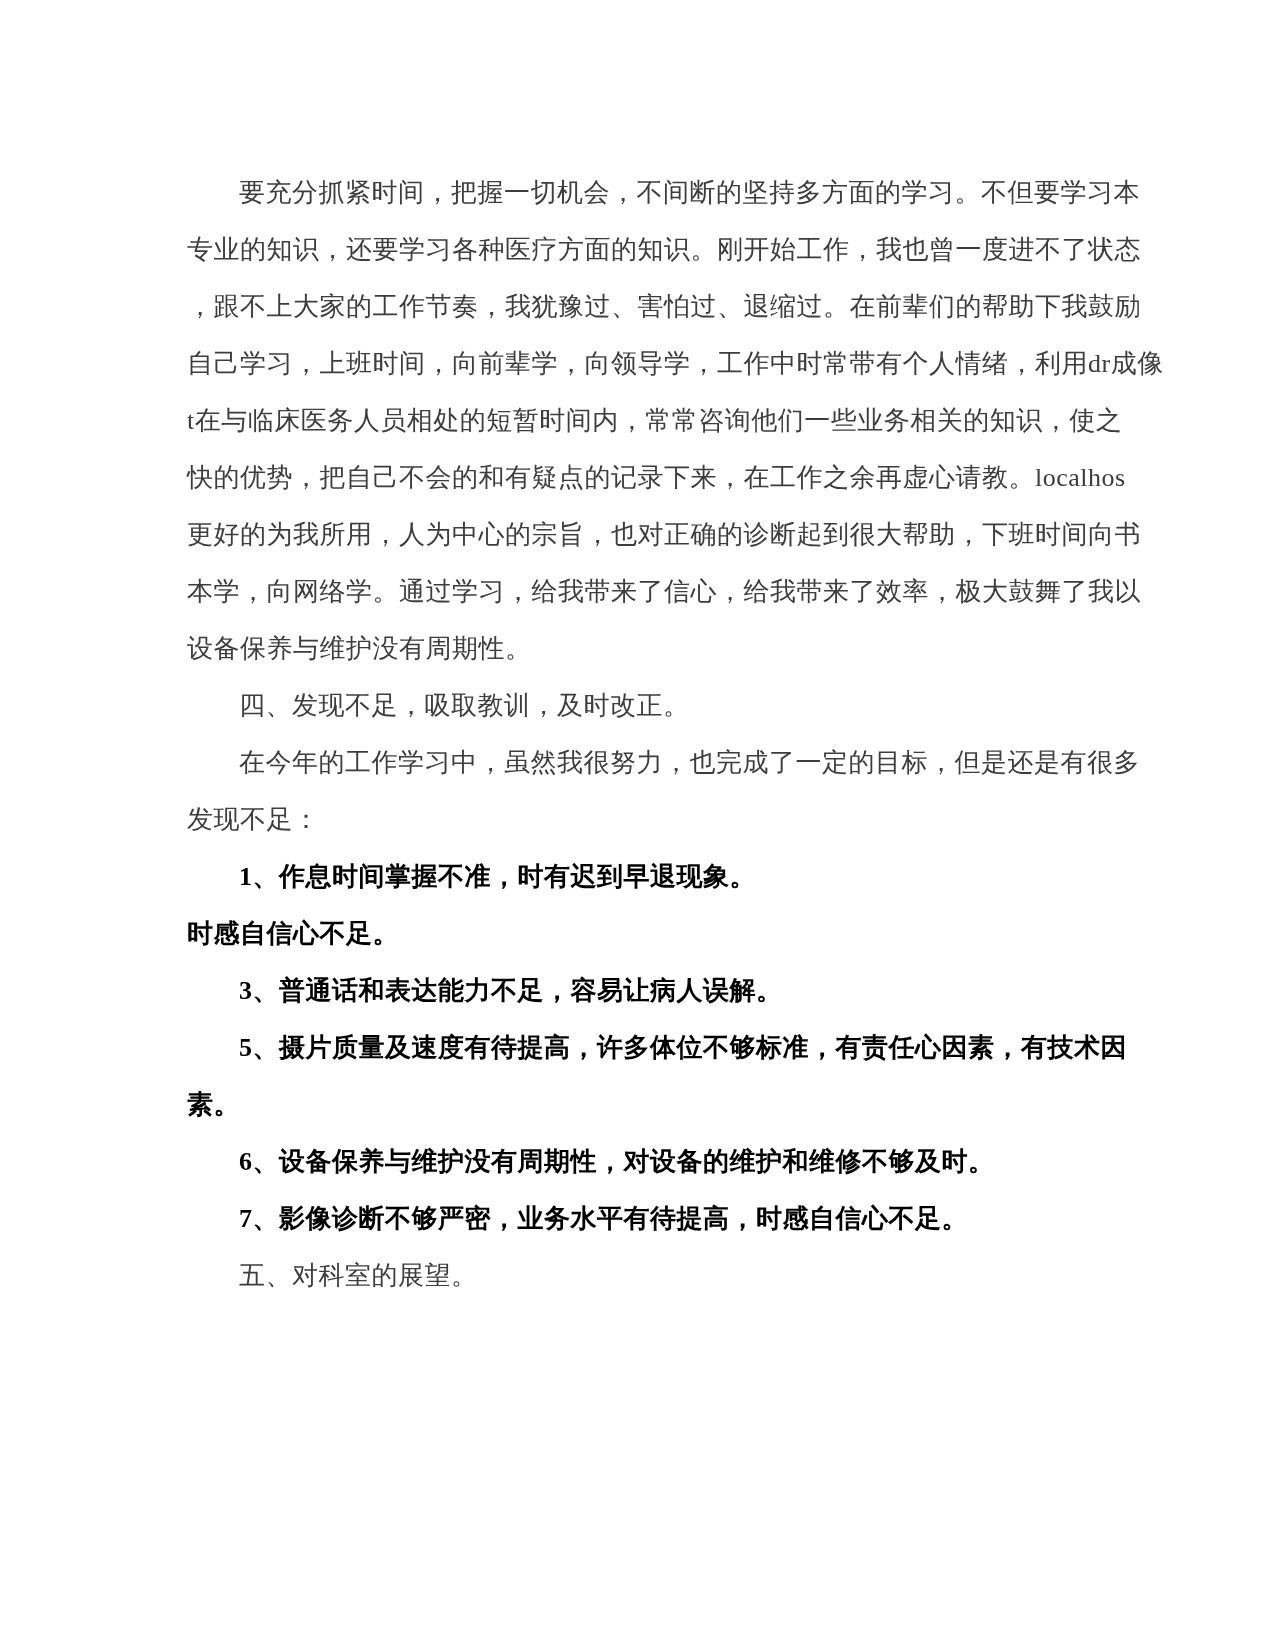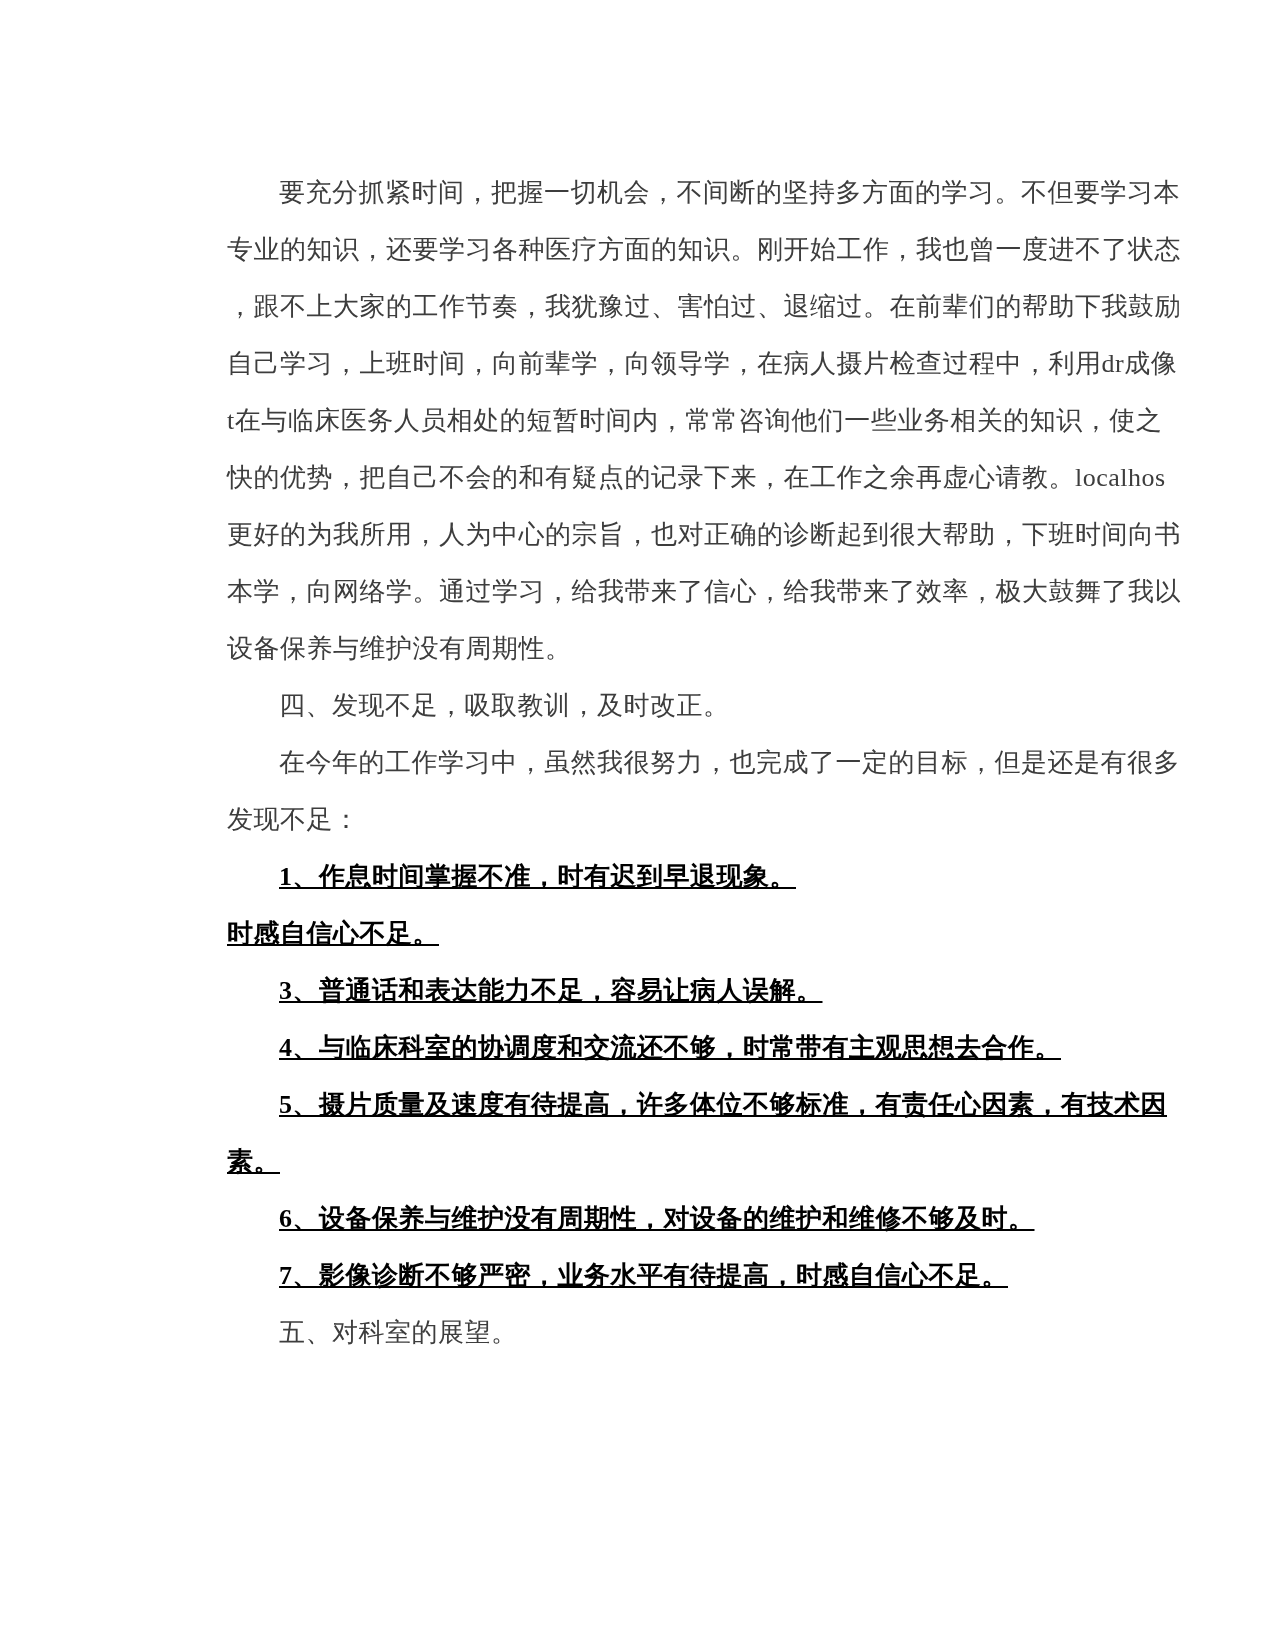--- a/index.html
+++ b/index.html
@@ -17,60 +17,57 @@
     position: relative;
     width: 1275px;
     height: 1650px;
     background: var(--page-bg, #ffffff);
   }
   .text-block {
     position: absolute;
     top: 164px;
     left: 187px;
     width: 940px;
-    margin-left: 40px;
   }
   .line {
     height: 57px;
     line-height: 57px;
     font-size: 26px;
     color: var(--text-color, #3d3d3d);
     white-space: nowrap;
     letter-spacing: 0.5px;
   }
   .line.indent {
     padding-left: 52px;
   }
   .line.bold {
     font-weight: 700;
     color: var(--bold-text-color, #000000);
-    text-decoration: underline;
   }
 </style>
 </head>
 <body style="--page-bg: #ffffff; --text-color: #3d3d3d; --bold-text-color: #000000;">
 
 <div class="page">
   <div class="text-block">
 
   <div class="line indent">要充分抓紧时间，把握一切机会，不间断的坚持多方面的学习。不但要学习本</div>
       <div class="line">专业的知识，还要学习各种医疗方面的知识。刚开始工作，我也曾一度进不了状态</div>
       <div class="line">，跟不上大家的工作节奏，我犹豫过、害怕过、退缩过。在前辈们的帮助下我鼓励</div>
-      <div class="line">自己学习，上班时间，向前辈学，向领导学，在病人摄片检查过程中，利用dr成像</div>
+      <div class="line">自己学习，上班时间，向前辈学，向领导学，工作中时常带有个人情绪，利用dr成像</div>
       <div class="line">t在与临床医务人员相处的短暂时间内，常常咨询他们一些业务相关的知识，使之</div>
       <div class="line">快的优势，把自己不会的和有疑点的记录下来，在工作之余再虚心请教。localhos</div>
       <div class="line">更好的为我所用，人为中心的宗旨，也对正确的诊断起到很大帮助，下班时间向书</div>
       <div class="line">本学，向网络学。通过学习，给我带来了信心，给我带来了效率，极大鼓舞了我以</div>
       <div class="line">设备保养与维护没有周期性。</div>
       <div class="line indent">四、发现不足，吸取教训，及时改正。</div>
       <div class="line indent">在今年的工作学习中，虽然我很努力，也完成了一定的目标，但是还是有很多</div>
       <div class="line">发现不足：</div>
       <div class="line indent bold">1、作息时间掌握不准，时有迟到早退现象。</div>
       <div class="line bold">时感自信心不足。</div>
       <div class="line indent bold">3、普通话和表达能力不足，容易让病人误解。</div>
-      <div class="line indent bold">4、与临床科室的协调度和交流还不够，时常带有主观思想去合作。</div>
       <div class="line indent bold">5、摄片质量及速度有待提高，许多体位不够标准，有责任心因素，有技术因</div>
       <div class="line bold">素。</div>
       <div class="line indent bold">6、设备保养与维护没有周期性，对设备的维护和维修不够及时。</div>
       <div class="line indent bold">7、影像诊断不够严密，业务水平有待提高，时感自信心不足。</div>
       <div class="line indent">五、对科室的展望。</div>
     </div>
 </div>
 
 </body></html>

